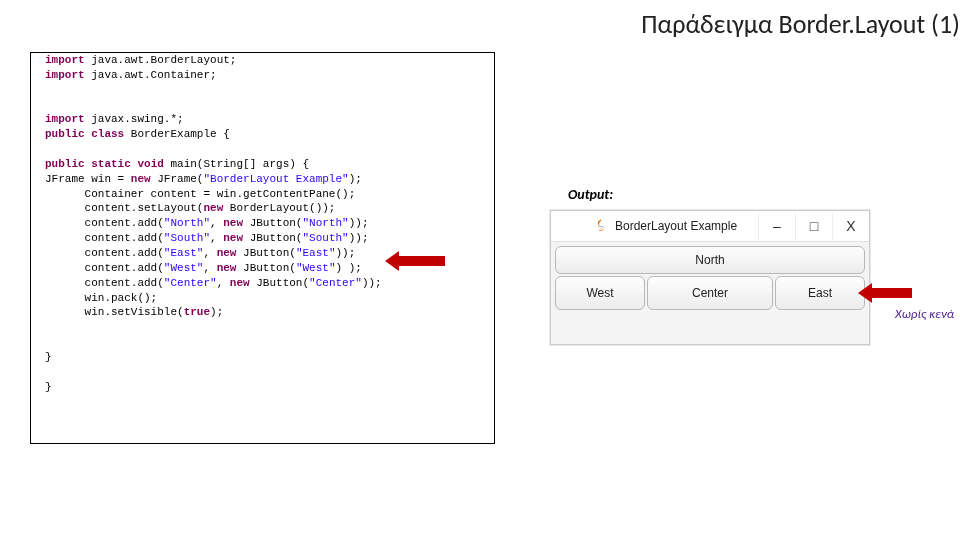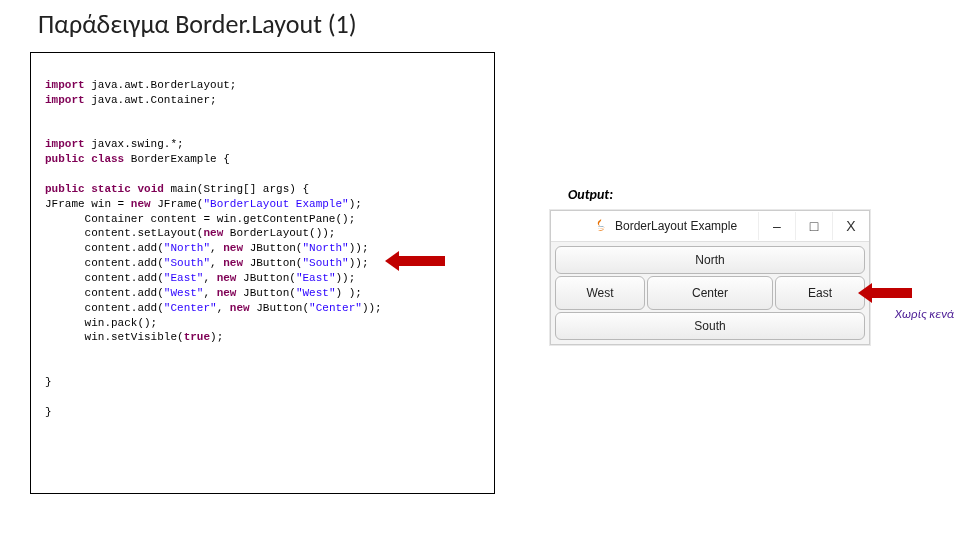--- a/index.html
+++ b/index.html
@@ -4,33 +4,33 @@
 <style>
   body {
     margin:0; padding:0;
     width:960px; height:540px;
     background:#fff;
     font-family: Calibri, Arial, sans-serif;
     position:relative;
     overflow:hidden;
   }
   .title {
-    text-align:left;
+    text-align:right;
     font-size:26px;
     font-weight:400;
     color:#222;
     padding-top:8px;
     padding-left:38px;
   }
   .code-box {
     position:absolute;
     left:30px; top:52px;
     width:435px; height:390px;
     border:1px solid #000;
-    padding:25px 14px;
+    padding:0 14px;
     font-family: "Courier New", monospace;
     font-size:11px;
     line-height:1.35;
     white-space:pre;
     color:#000;
   }
   .kw { color:#7f0055; font-weight:bold; }
   .str { color:#2a00ff; }
   .output-lbl {
     position:absolute;
@@ -158,21 +158,20 @@
     <span class="spacer"></span>
     <span class="win-btn">–</span>
     <span class="win-btn">□</span>
     <span class="win-btn">X</span>
   </div>
   <div class="content-grid">
     <div class="jb north">North</div>
     <div class="jb center">Center</div>
     <div class="jb west">West</div>
     <div class="jb east">East</div>
-    <div class="jb south">South</div>
   </div>
 </div>
 
 <div class="arrow-red arrow1-body"></div>
 <div class="arrow1-head"></div>
 <div class="arrow-red arrow2-body"></div>
 <div class="arrow2-head"></div>
 <div class="annot">Χωρίς κενά</div>
 
 </body></html>

